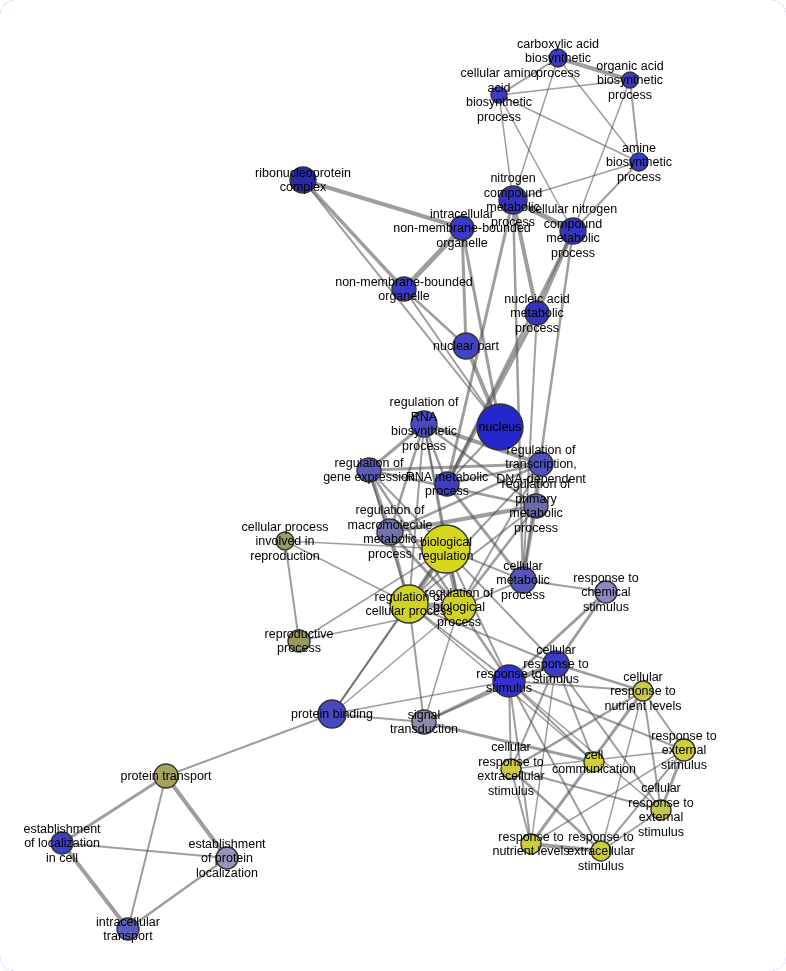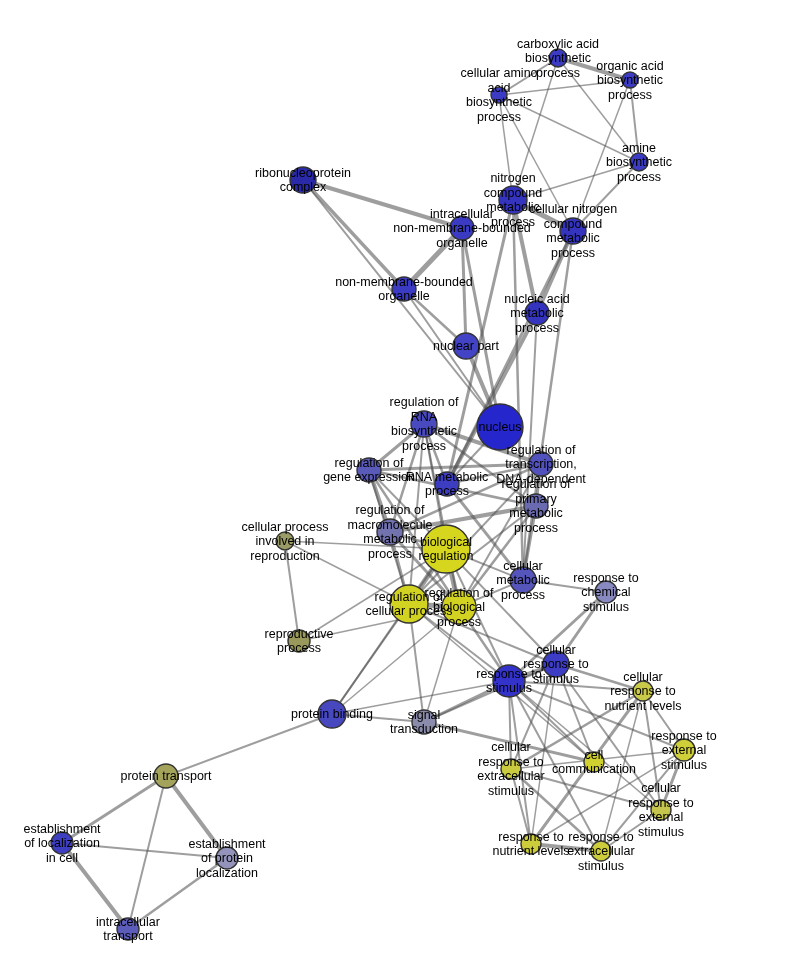--- a/index.html
+++ b/index.html
@@ -6,20 +6,21 @@
     margin: 0;
     padding: 0;
     background: #ffffff;
   }
   .canvas-wrap {
     width: 786px;
     height: 971px;
     position: relative;
     background: #8b5cf6;
     overflow: hidden;
+    border-radius: 15px;
   }
   svg text {
     font-family: "Liberation Sans", sans-serif;
     fill: #000000;
     user-select: none;
   }
 </style>
 </head>
 <body>
 

